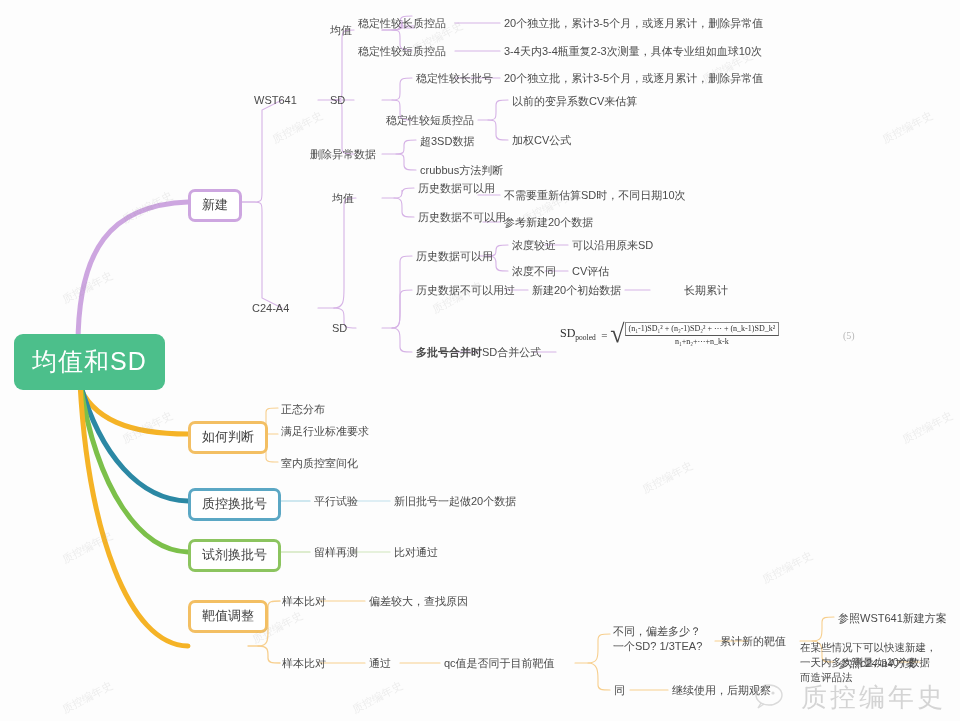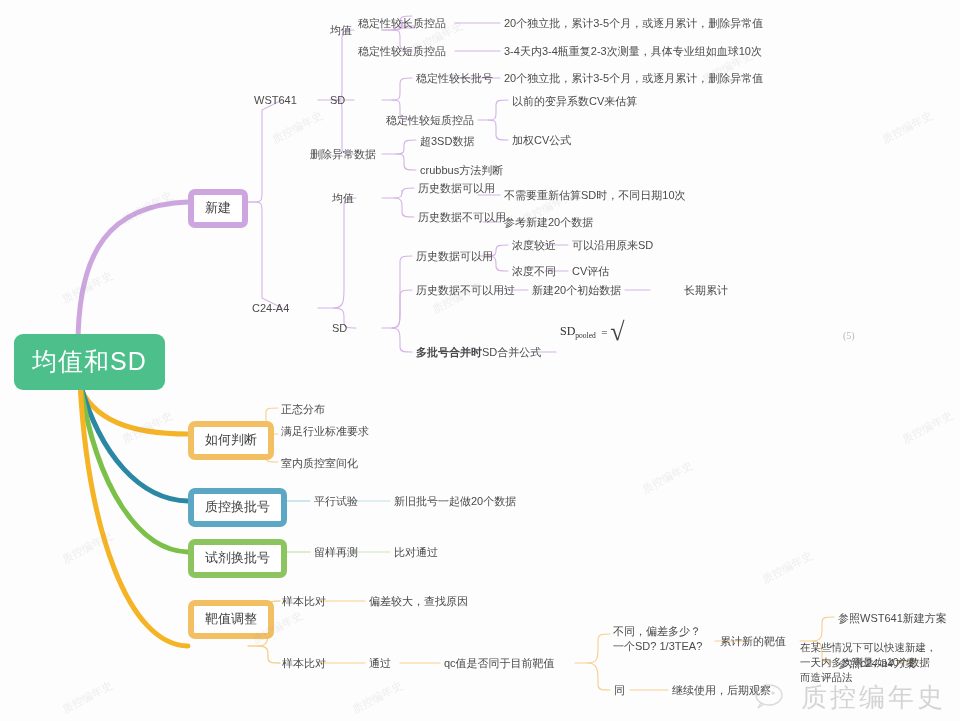--- a/index.html
+++ b/index.html
@@ -27,21 +27,21 @@
     line-height:1.1;
   }
 
   
   .b1{
     font-size:13px;
     color:#3d3d3d;
     padding:6px 11px;
     border-radius:7px;
     background:#ffffff;
-    border:6px solid #b91c1c;
+    border:3px solid #b91c1c;
     line-height:1.15;
   }
   .b1.purple{border-color:#cda6e0;}
   .b1.orange{border-color:#f3bf63;}
   .b1.blue{border-color:#5ba7c4;}
   .b1.green{border-color:#8cc45f;}
 
   
   .t{
     font-size:11px;
@@ -231,21 +231,24 @@
   <div class="node t" style="left:512px;top:264px;">浓度不同</div>
   <div class="node t" style="left:572px;top:264px;">CV评估</div>
   <div class="node t" style="left:416px;top:283px;">历史数据不可以用过</div>
   <div class="node t" style="left:532px;top:283px;">新建20个初始数据</div>
   <div class="node t" style="left:684px;top:283px;">长期累计</div>
   <div class="node t" style="left:416px;top:345px;font-weight:bold;">多批号合并时</div>
   <div class="node t" style="left:482px;top:345px;">SD合并公式</div>
 
   <div class="formula" style="left:560px;top:322px;">
     <span class="sdp">SD</span><span class="sub">pooled</span>
-    <span class="fz">&nbsp;=&nbsp;</span><span class="radical">√</span>
+    <span class="fz">&nbsp;=&nbsp;</span><span class="radical">√</span><span class="frac">
+      <span class="num">(n₁-1)SD₁² + (n₂-1)SD₂² + ⋯ + (n_k-1)SD_k²</span>
+      <span class="den">n₁+n₂+⋯+n_k-k</span>
+    </span>
   </div>
   <div class="eqnum" style="left:843px;top:330px;">(5)</div>
 
   <div class="node t" style="left:281px;top:402px;">正态分布</div>
   <div class="node t" style="left:281px;top:424px;">满足行业标准要求</div>
   <div class="node t" style="left:281px;top:456px;">室内质控室间化</div>
 
   <div class="node t" style="left:314px;top:494px;">平行试验</div>
   <div class="node t" style="left:394px;top:494px;">新旧批号一起做20个数据</div>
 

